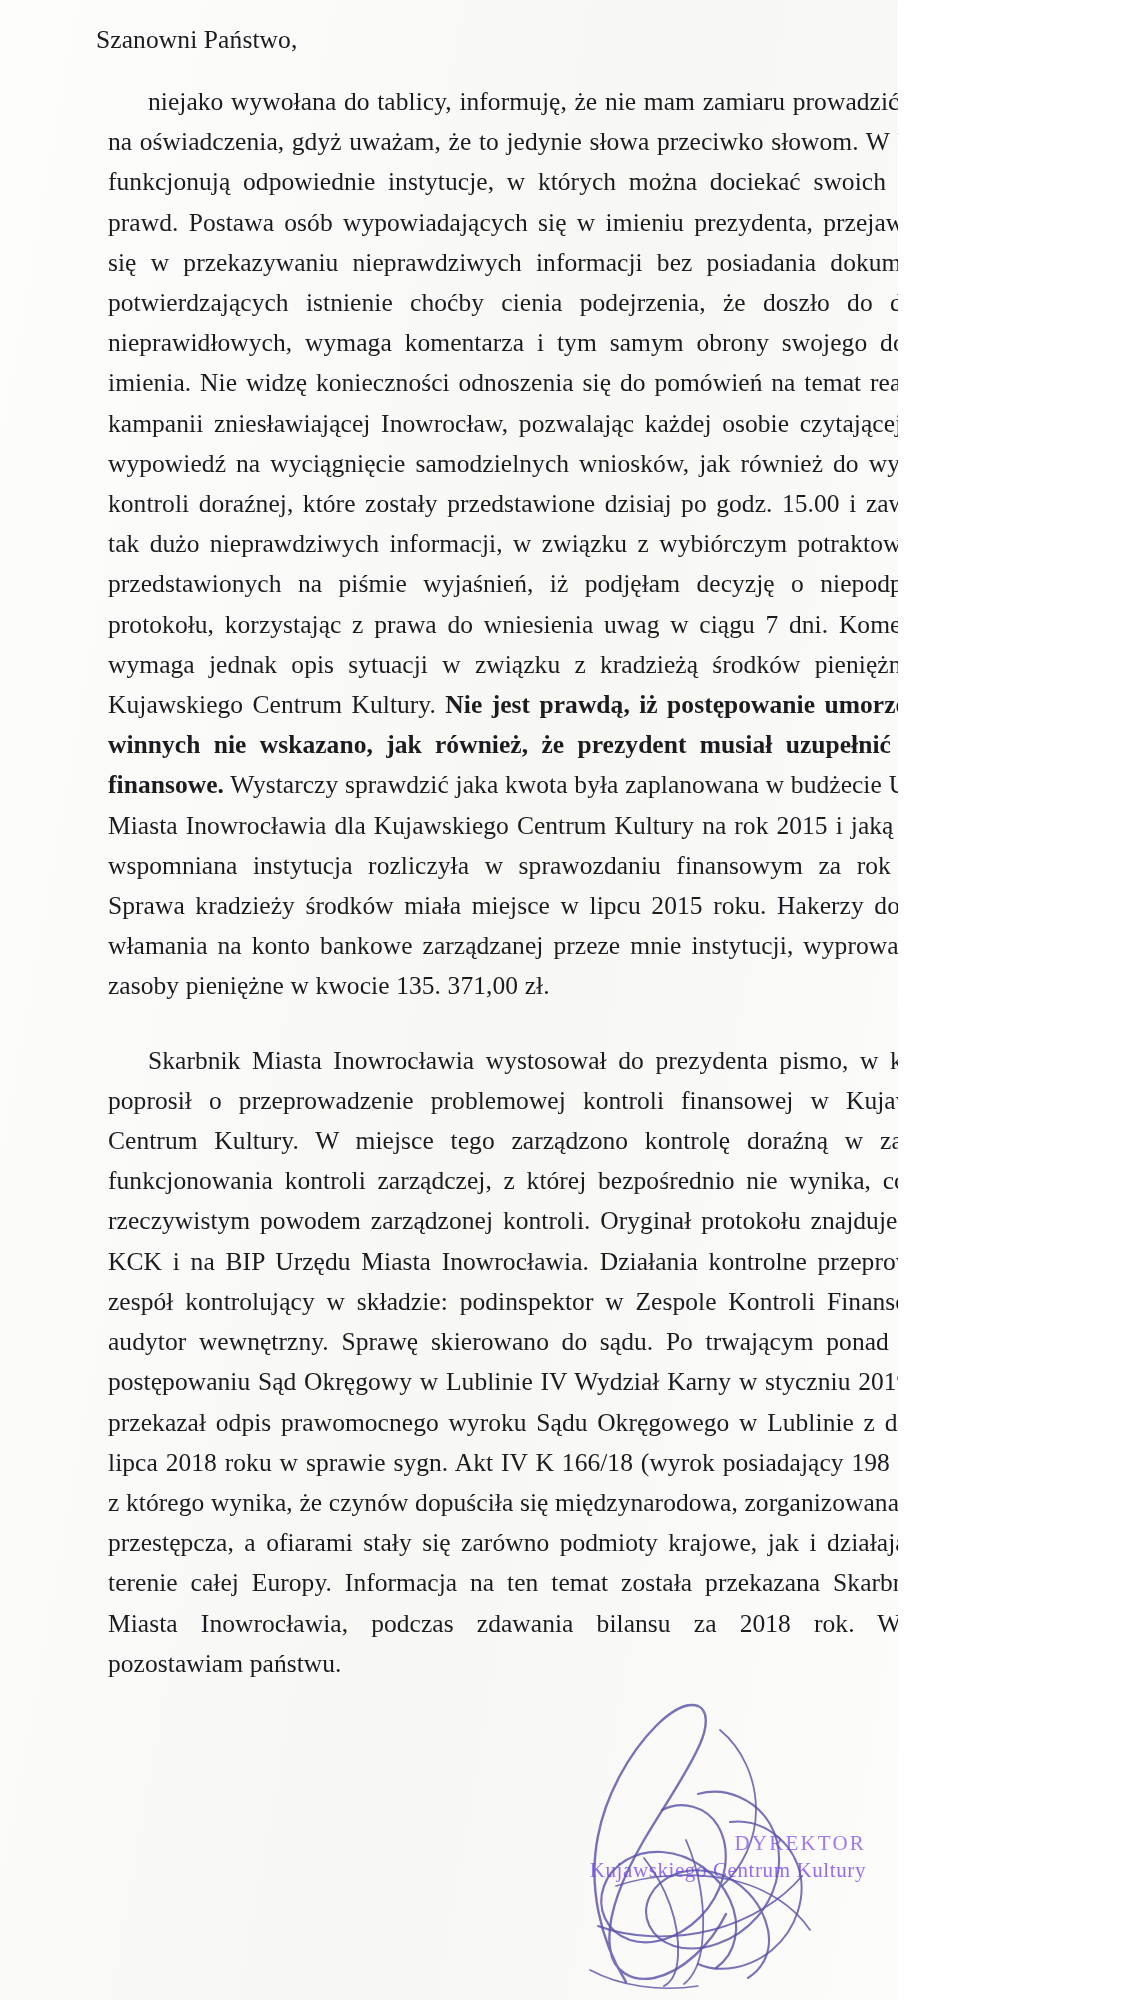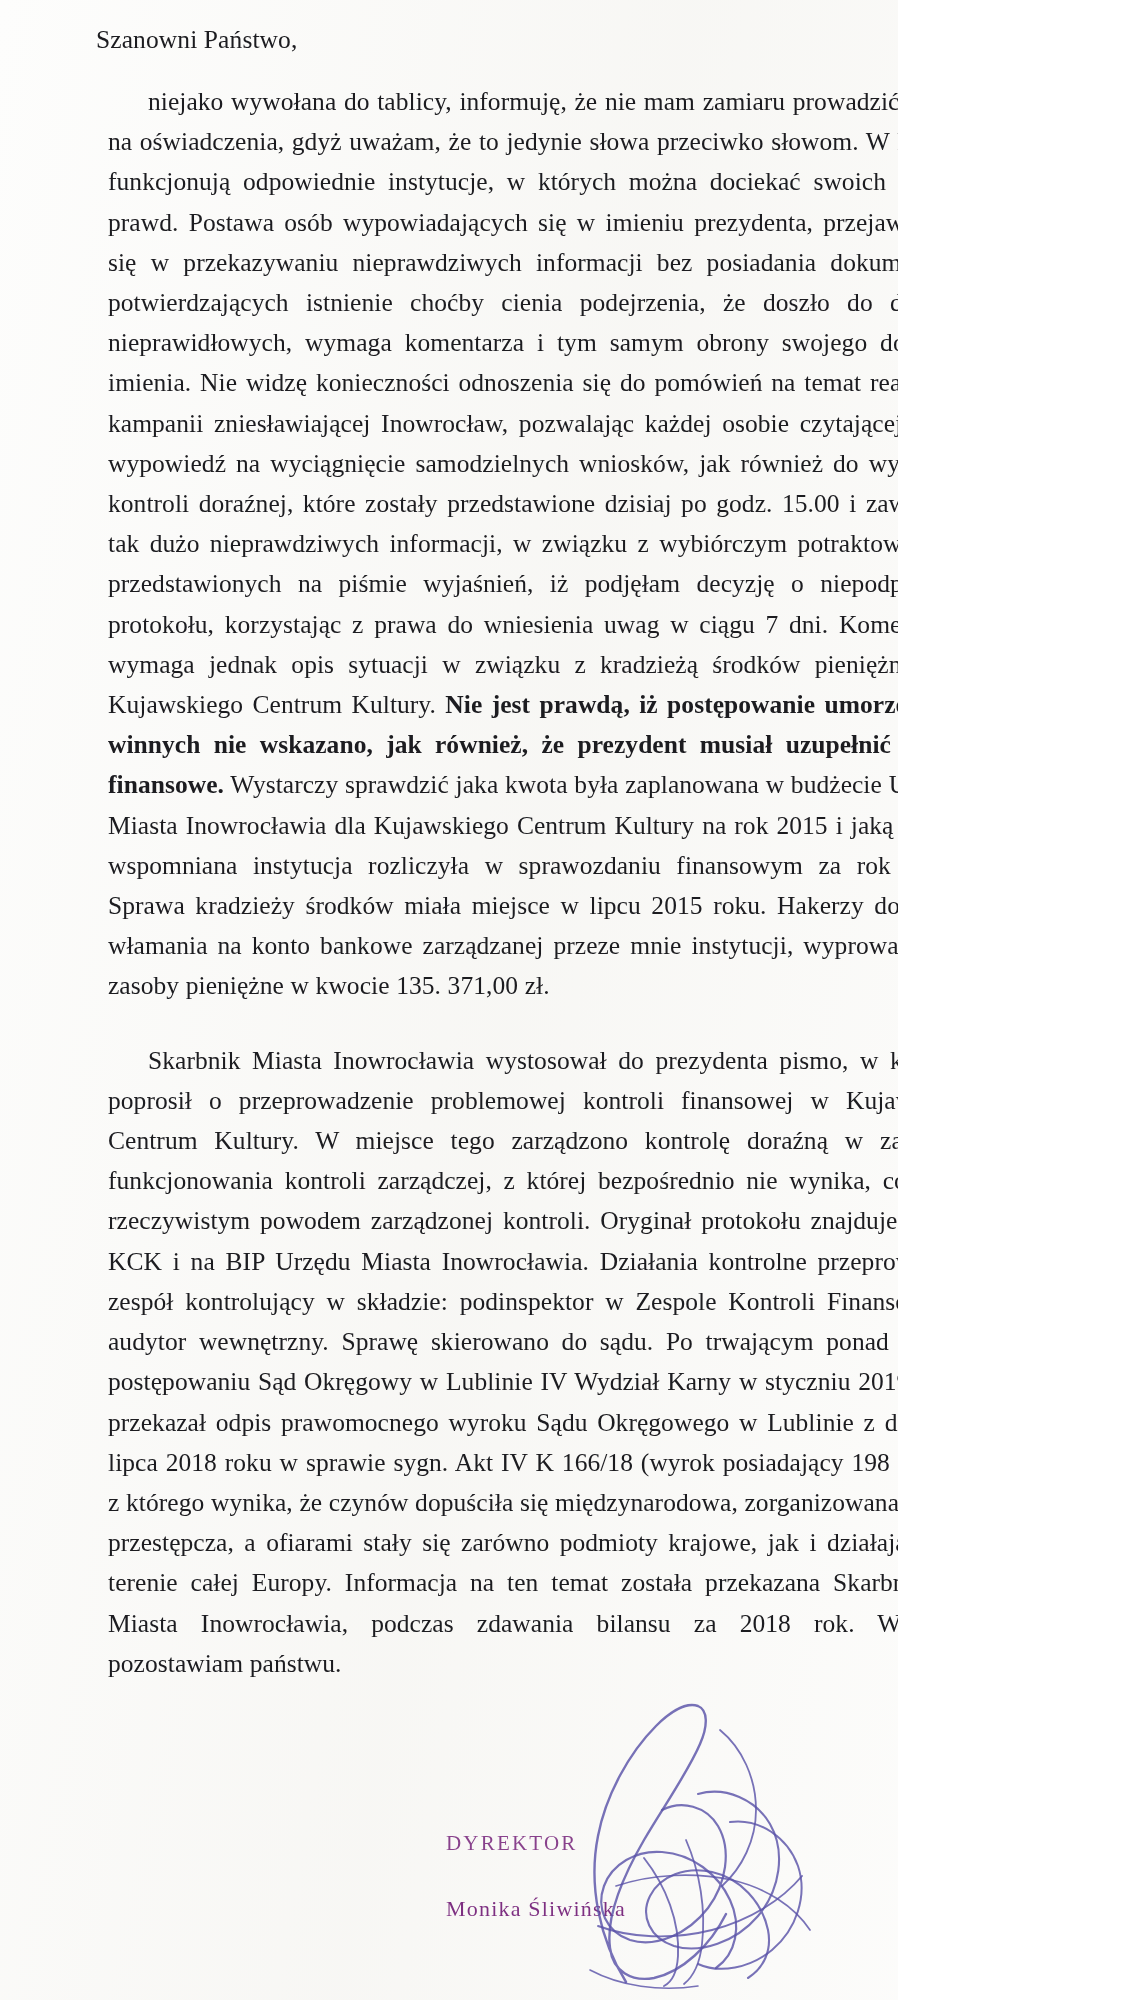--- a/index.html
+++ b/index.html
@@ -57,22 +57,22 @@
     left: 430px;
     top: 1690px;
     width: 440px;
     height: 300px;
   }
   .stamp-text {
     position: absolute;
     left: 16px;
     top: 140px;
     width: 420px;
-    text-align: left;
-    color: #701a75;
+    text-align: right;
+    color: #8b5cf6;
     font-family: "Liberation Serif", "DejaVu Serif", serif;
   }
   .stamp-line1 {
     font-size: 21px;
     letter-spacing: 2.2px;
     line-height: 26px;
     opacity: 0.82;
   }
   .stamp-line2 {
     font-size: 21px;
@@ -113,21 +113,21 @@
     <p class="para p2">
       <span>Skarbnik Miasta Inowrocławia wystosował do prezydenta pismo, w którym poprosił o przeprowadzenie problemowej kontroli finansowej w Kujawskim Centrum Kultury.   W miejsce tego zarządzono kontrolę doraźną w zakresie funkcjonowania kontroli zarządczej, z której bezpośrednio nie wynika, co było rzeczywistym powodem zarządzonej kontroli.   Oryginał protokołu znajduje się w KCK i na BIP Urzędu Miasta Inowrocławia. Działania kontrolne przeprowadził zespół kontrolujący w składzie: podinspektor w Zespole Kontroli Finansowej i audytor wewnętrzny. Sprawę skierowano do sądu. Po trwającym ponad 3 lata postępowaniu Sąd Okręgowy w Lublinie IV Wydział Karny w styczniu 2019 roku przekazał odpis prawomocnego wyroku Sądu Okręgowego w Lublinie z dnia 25 lipca 2018 roku w sprawie sygn. Akt IV K 166/18 (wyrok posiadający 198 stron), z którego wynika, że czynów dopuściła się międzynarodowa, zorganizowana grupa przestępcza, a ofiarami stały się zarówno podmioty krajowe, jak i działające na terenie całej Europy. Informacja na ten temat została przekazana Skarbnikowi Miasta Inowrocławia, podczas zdawania bilansu za 2018 rok. Wnioski pozostawiam państwu.</span>
     </p>
 
   </div>
 
   <div class="signature-area">
 
     <div class="stamp-text">
       <div class="stamp-line1">DYREKTOR</div>
-      <div class="stamp-line3">Monika Śliwińska</div>
+      <div class="stamp-line2">Kujawskiego Centrum Kultury</div>
     </div>
 
     <svg class="ink" viewBox="0 0 440 300" aria-hidden="true">
       <g fill="none" stroke="#5a53a8" stroke-opacity="0.82" stroke-linecap="round" stroke-linejoin="round">
         <path d="M196 292 C170 250 158 196 168 146 C176 104 200 62 226 36 C240 22 256 12 268 16 C278 20 278 36 270 54 C258 82 234 116 214 150 C192 188 176 228 180 258 C183 282 202 292 224 288 C252 282 280 256 296 224" stroke-width="2.4"></path>
         <path d="M232 120 C252 110 276 116 288 136 C302 160 296 194 278 218 C258 244 226 258 200 250 C176 242 166 218 174 196 C182 174 206 160 232 162 C262 164 288 184 300 210 C312 236 306 264 286 278" stroke-width="2.2"></path>
         <path d="M268 104 C296 96 326 110 340 134 C356 162 350 200 328 226 C306 252 270 264 244 256 C220 248 210 226 220 206 C230 186 256 176 282 182 C310 188 332 212 338 240 C342 260 334 278 318 288" stroke-width="2.1"></path>
         <path d="M300 132 C330 128 358 148 368 176 C378 206 366 240 342 260 C320 278 290 284 268 274" stroke-width="2.0"></path>
         <path d="M214 168 C236 196 250 232 248 266 C247 282 242 292 234 296" stroke-width="1.9"></path>
         <path d="M256 150 C270 182 276 220 272 254 C270 272 264 286 254 294" stroke-width="1.8"></path>

